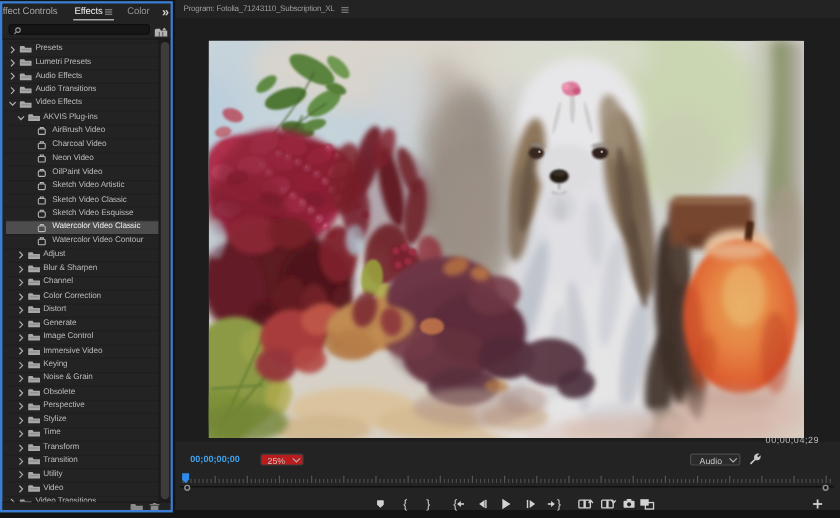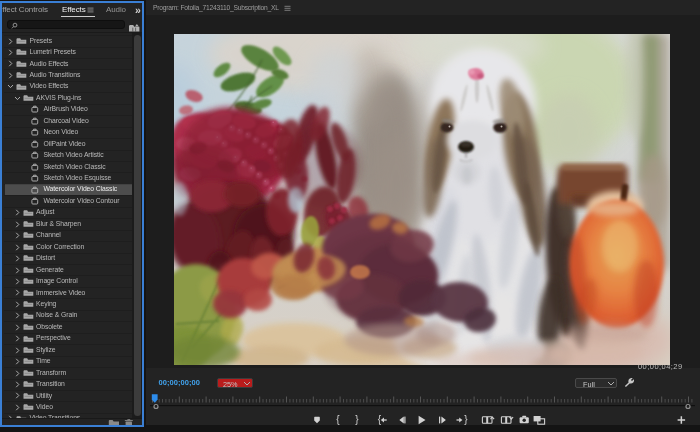--- a/index.html
+++ b/index.html
@@ -13,21 +13,21 @@
     </svg>
   <div style="position:absolute;left:0;top:15px;width:554px;height:353px;background:#1d1d1d"></div>
   <div style="position:absolute;left:12.5px;top:378px;font-size:7.5px;font-weight:bold;color:#41a2ec;letter-spacing:0.05px;white-space:nowrap">00;00;00;00</div>
   <div style="position:absolute;left:71px;top:377.6px;width:36px;height:10.4px;background:#b91c1c;border:1px solid #3c3c3c;border-radius:2px">
     <div style="position:absolute;left:5px;top:1px;font-size:7.3px;color:#c4c4c4">25%</div>
     <svg style="position:absolute;left:25px;top:2.8px" width="8" height="6">
         <polyline points="1,1 4,4 7,1" fill="none" stroke="#b0b0b0" stroke-width="1"></polyline>
       </svg>
   </div>
   <div style="position:absolute;left:429px;top:377.6px;width:42px;height:10.4px;background:#2b2b2b;border:1px solid #4a4a4a;border-radius:2px">
-    <div style="position:absolute;left:7px;top:1px;font-size:7.3px;color:#c8c8c8">Full</div>
+    <div style="position:absolute;left:7px;top:1px;font-size:7.3px;color:#c8c8c8">Audio</div>
     <svg style="position:absolute;left:31px;top:2.8px" width="8" height="6">
         <polyline points="1,1 4,4 7,1" fill="none" stroke="#b0b0b0" stroke-width="1"></polyline>
       </svg>
   </div>
   <svg style="position:absolute;left:476px;top:377px" width="12" height="12">
       <path d="M2.9,9.1 L6.6,5.4 C6.1,4.1 6.4,2.6 7.5,1.7 C8.4,0.9 9.7,0.7 10.7,1.2 L8.9,3 L10,4.1 L11.8,2.3 C12.3,3.3 12,4.6 11.3,5.5 C10.4,6.5 8.9,6.9 7.6,6.4 L3.9,10.1 Z" fill="#c8c8c8"></path>
     </svg>
   <div style="position:absolute;left:492px;top:362px;font-size:7.5px;color:#bdbdbd;letter-spacing:0.45px;white-space:nowrap">00;00;04;29</div>
 </div>
 
@@ -499,21 +499,21 @@
 <div style="position:absolute;left:0px;top:1px;width:144px;height:426px;background:#232323;border:2px solid #3a7fd5;box-sizing:border-box;overflow:hidden">
  <div style="position:absolute;left:0;top:0;width:141px;height:30px;background:#232323">
   <div style="position:absolute;left:-5px;top:2.2px;font-size:8px;letter-spacing:-0.1px;color:#a2a2a2;white-space:nowrap">Effect Controls</div>
   <div style="position:absolute;left:60px;top:2.2px;font-size:8px;letter-spacing:-0.1px;color:#f0f0f0;white-space:nowrap">Effects</div>
   <svg style="position:absolute;left:85px;top:4.2px" width="7" height="6">
         <rect x="0.5" y="0.6" width="6" height="1" fill="#848484"></rect>
         <rect x="0.5" y="2.5" width="6" height="1" fill="#848484"></rect>
         <rect x="0.5" y="4.4" width="6" height="1" fill="#848484"></rect>
       </svg>
   <div style="position:absolute;left:59px;top:12.6px;width:34px;height:1.3px;background:#cecece"></div>
-  <div style="position:absolute;left:104px;top:2.2px;font-size:8px;letter-spacing:-0.1px;color:#949494;white-space:nowrap">Audio</div>
+  <div style="position:absolute;left:104px;top:2.2px;font-size:8px;letter-spacing:-0.1px;color:#949494;white-space:nowrap">Color</div>
   <div style="position:absolute;left:133px;top:0.5px;font-size:10.5px;color:#d0d0d0;font-weight:bold;letter-spacing:-1px">»</div>
  </div>
  <div style="position:absolute;left:4.5px;top:16.6px;width:118px;height:9.4px;background:#161616;border:1px solid #0e0e0e;border-radius:3px">
    <svg style="position:absolute;left:2.5px;top:1px" width="10" height="8">
         <circle cx="5" cy="3.1" r="1.9" fill="none" stroke="#9a9a9a" stroke-width="0.9"></circle>
         <line x1="3.6" y1="4.6" x2="1.9" y2="6.4" stroke="#9a9a9a" stroke-width="0.9"></line>
       </svg>
  </div>
  <div style="position:absolute;left:126px;top:16.4px;width:13px;height:10px">
    <svg width="13" height="10">

